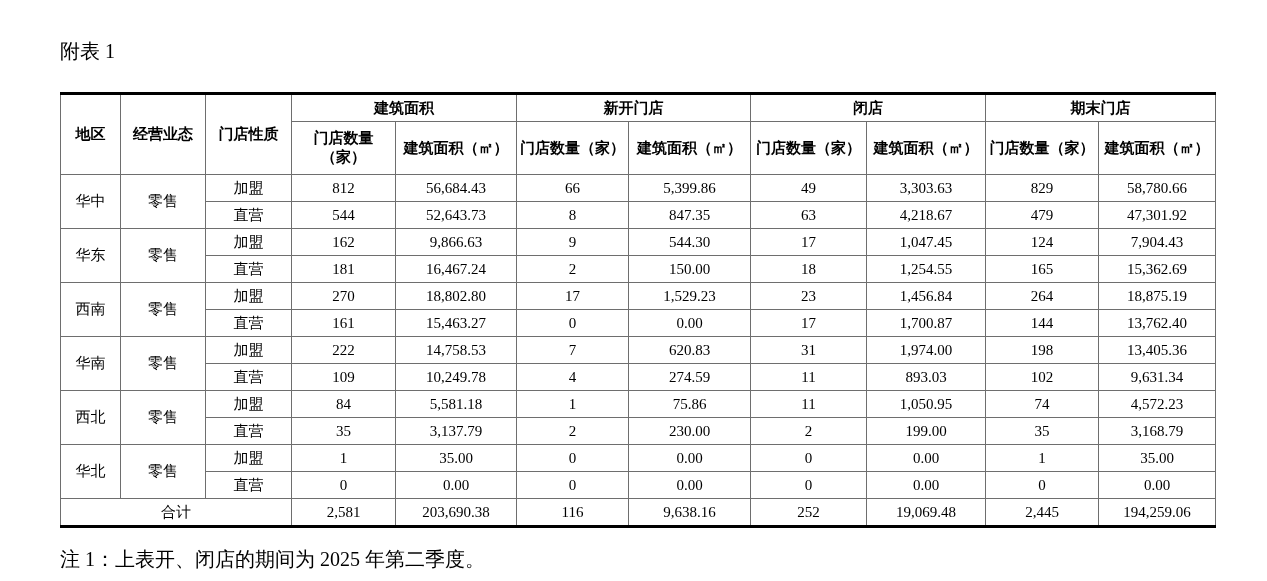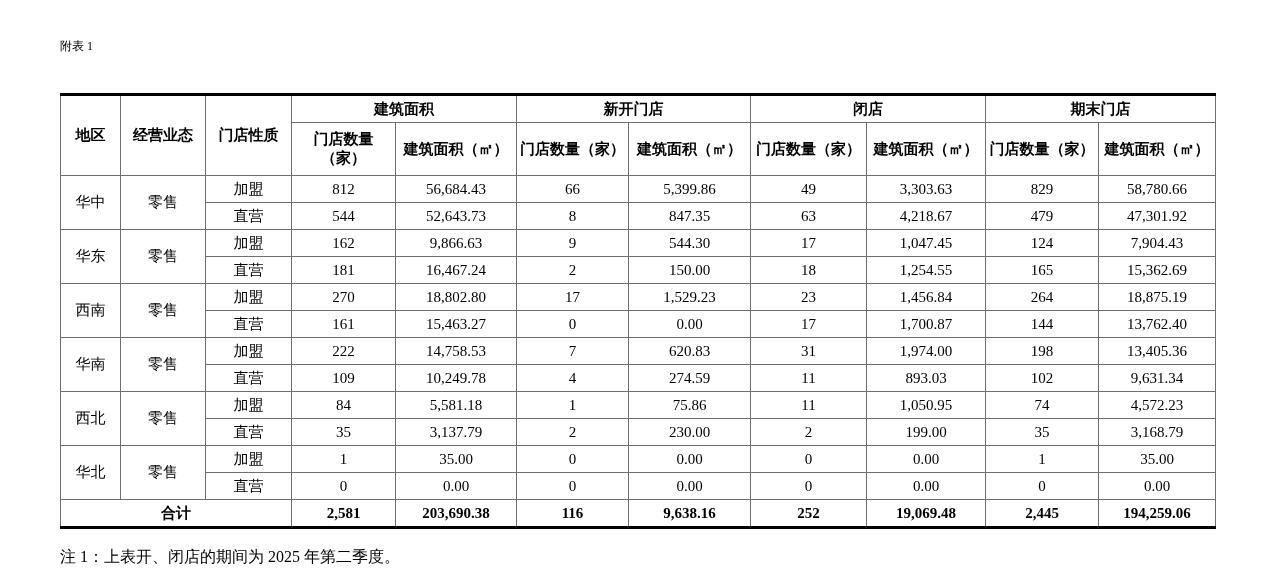--- a/index.html
+++ b/index.html
@@ -1,19 +1,19 @@
 <!DOCTYPE html>
 <html><head>
 <meta charset="utf-8">
 <style>
   * { box-sizing: border-box; }
   html, body { margin: 0; padding: 0; background: #ffffff; width: 1267px; height: 581px; overflow: hidden; }
   body { font-family: "Liberation Serif", "DejaVu Serif", serif; color: #000; }
   .page { padding: 38px 0 0 60px; }
-  .title { font-size: 12px; margin: 0 0 38px 0; font-weight: normal; }
+  .title { font-size: 20px; margin: 0 0 27px 0; font-weight: normal; }
   table.report {
     border-collapse: collapse;
     table-layout: fixed;
     width: 1155px;
     border-top: 3px solid #000;
     border-bottom: 3px solid #000;
   }
   th, td {
     border: 1px solid #6e6e6e;
     text-align: center;
@@ -21,22 +21,22 @@
     padding: 2px 3px;
     font-size: 15px;
     overflow: hidden;
     white-space: nowrap;
   }
   thead th { font-weight: bold; }
   thead tr.grp th { height: 28px; }
   thead tr.sub th { height: 53px; white-space: normal; }
   tbody td { height: 27px; }
   tr.rgn td { border-top: 1.5px solid #161616; }
-  tr.total td { height: 28px; font-weight: bold; }
-  .footnote { margin-top: 18px; font-size: 16px; }
+  tr.total td { height: 28px; }
+  .footnote { margin-top: 18px; font-size: 20px; }
 </style>
 </head>
 <body>
 
 <div class="page">
   <p class="title">附表 1</p>
 
   <table class="report">
     <colgroup>
       <col style="width:60px">

